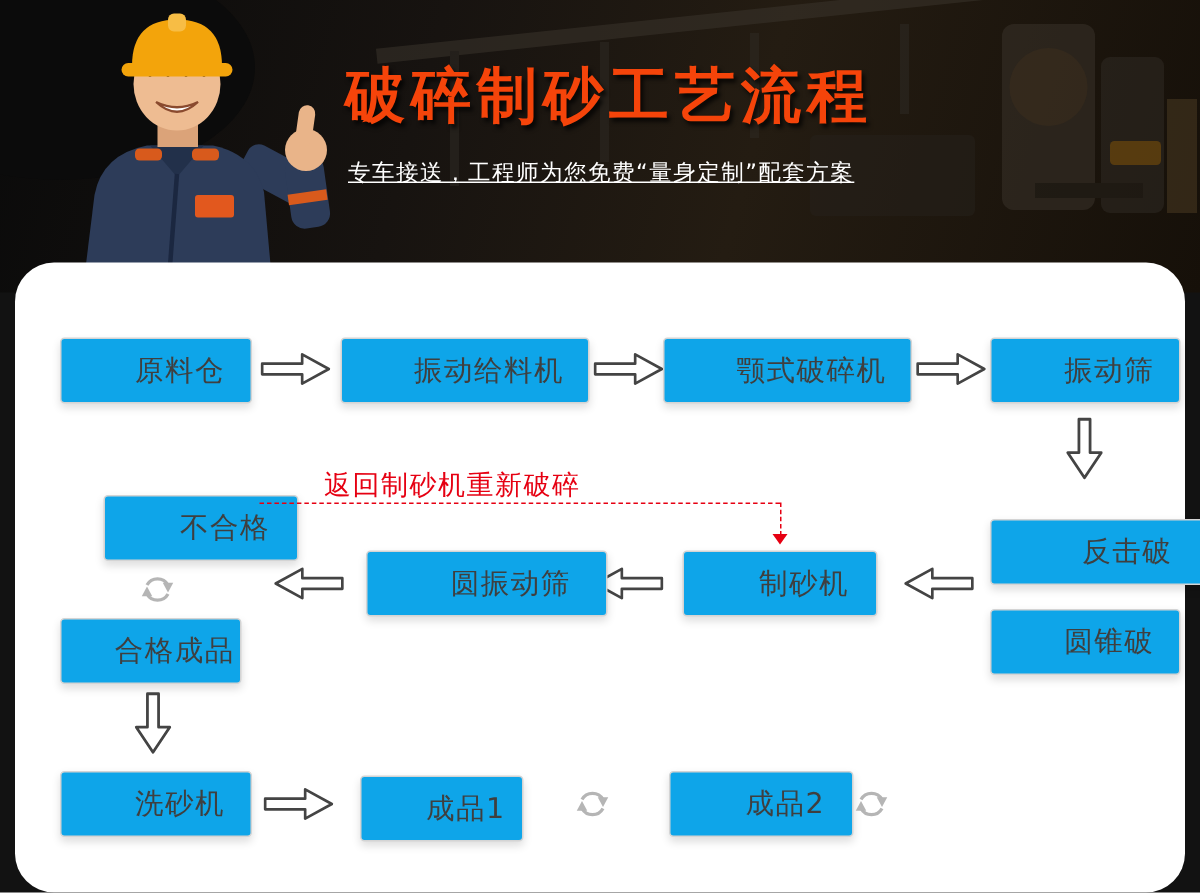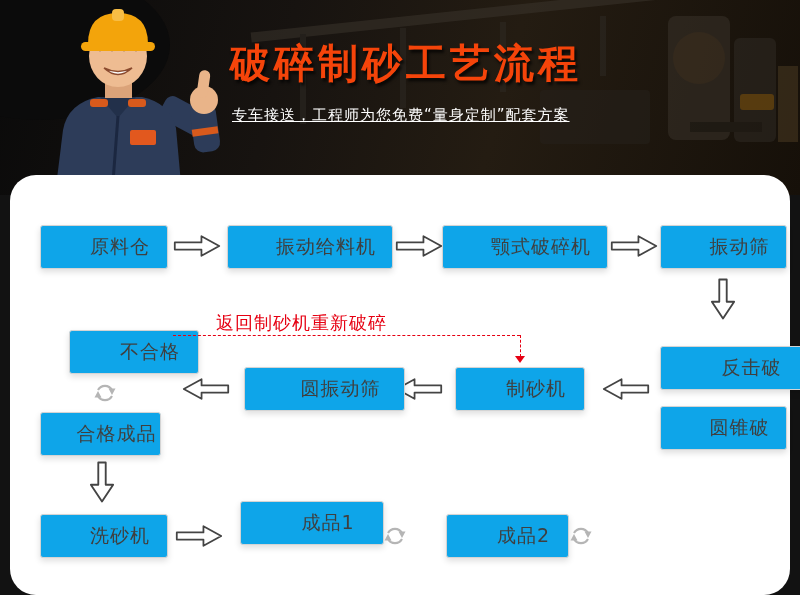--- a/index.html
+++ b/index.html
@@ -47,21 +47,21 @@
   .n-feeder     { left: 217px; top: 50px;  width: 166px; }
   .n-jaw        { left: 432px; top: 50px;  width: 166px; }
   .n-screen     { left: 650px; top: 50px;  width: 127px; }
   .n-impact     { left: 650px; top: 171px; width: 151px; }
   .n-cone       { left: 650px; top: 231px; width: 127px; }
   .n-unqual     { left: 30px;  top: 155px; width: 130px; margin-left: 29px; }
   .n-circscreen { left: 234px; top: 192px; width: 161px; }
   .n-sandmaker  { left: 445px; top: 192px; width: 130px; }
   .n-qual       { left: 30px;  top: 237px; width: 121px; }
   .n-washer     { left: 30px;  top: 339px; width: 128px; }
-  .n-p1         { left: 230px; top: 326px; width: 144px; text-align: center; }
+  .n-p1         { left: 230px; top: 342px; width: 109px; text-align: center; }
   .n-p2         { left: 436px; top: 339px; width: 123px; }
   .n-p3         { left: 602px; top: 339px; width: 127px; }
 
   .arrow, .recycle { position: absolute; line-height: 0; }
   .a-r1 { left: 163px; top: 58px; }
   .a-r2 { left: 385px; top: 58px; }
   .a-r3 { left: 600px; top: 58px; }
   .a-r4 { left: 165px; top: 348px; }
   .a-d1 { left: 700px; top: 102px; }
   .a-d2 { left: 79px;  top: 285px; }

